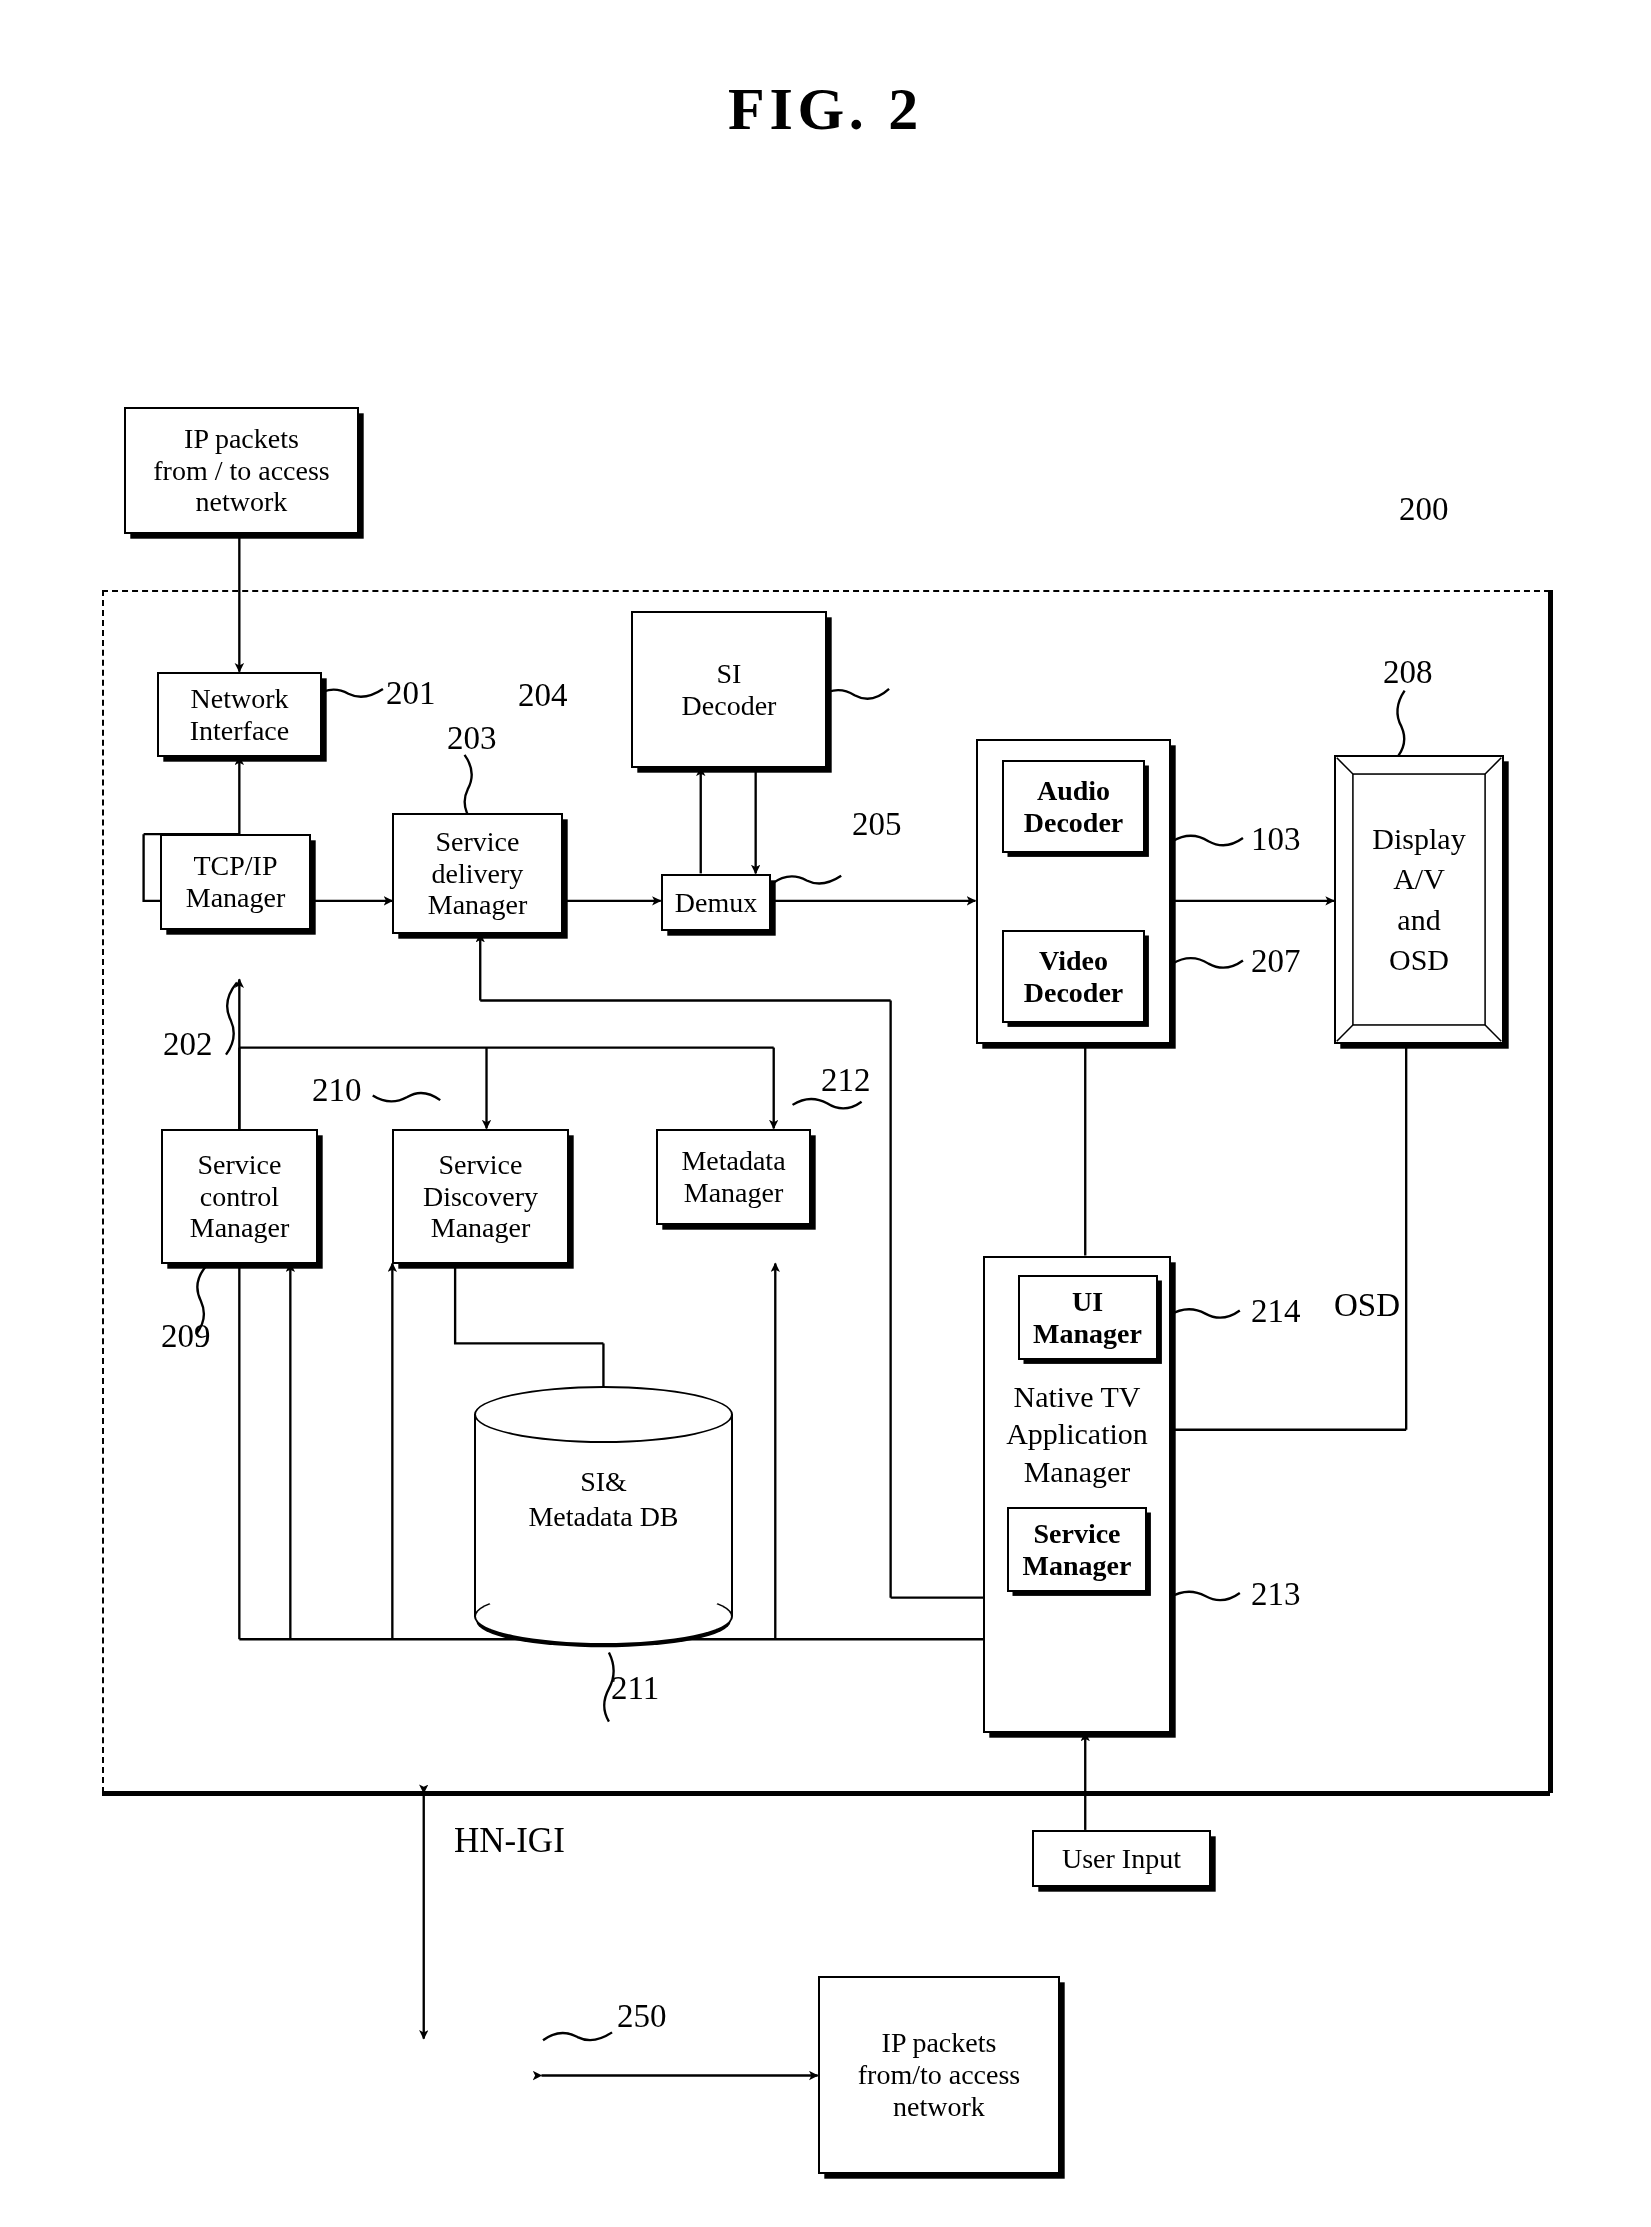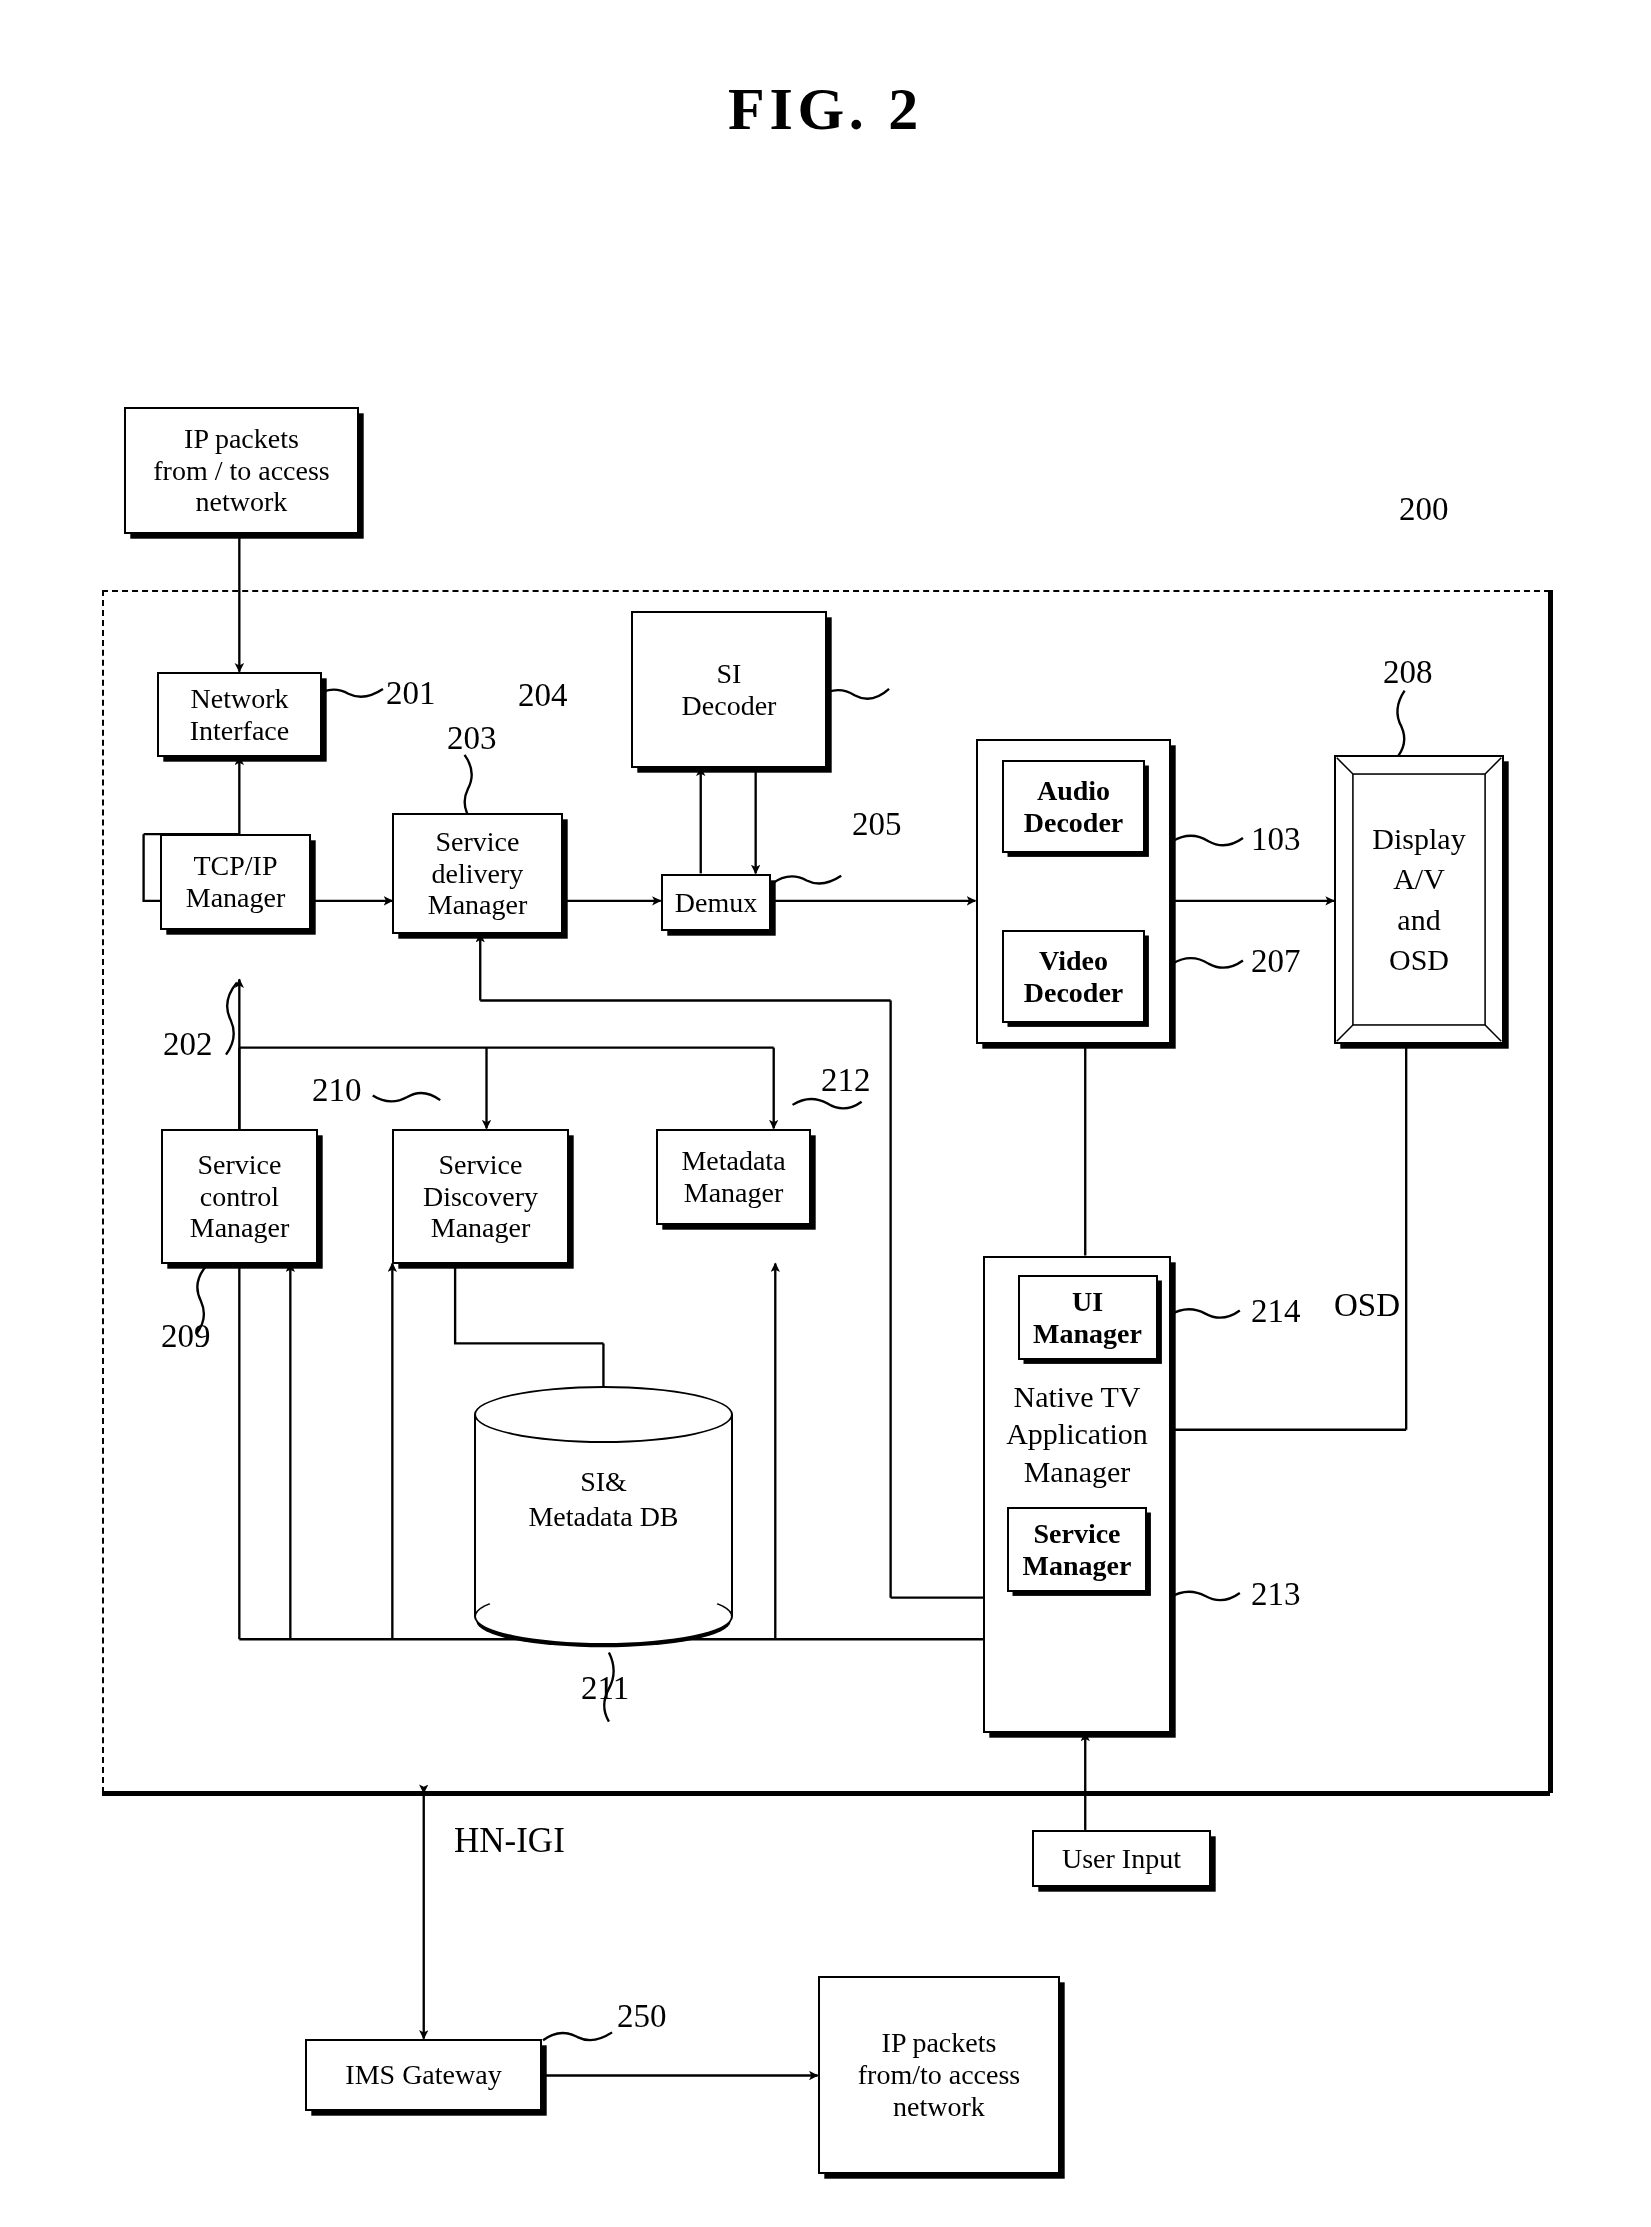--- a/index.html
+++ b/index.html
@@ -315,21 +315,21 @@
   </div>
   <div class="ref" style="left:821px; top:1064px;">212</div>
 
   <div id="db-cyl">
     <div class="cyl-body"></div>
     <div class="cyl-bottom"></div>
     <div class="cyl-top"></div>
     <div class="cyl-text" style="white-space:pre-line;">SI&amp;
 Metadata DB</div>
   </div>
-  <div class="ref" style="left:581px; top:1672px;">211</div>
+  <div class="ref" style="left:611px; top:1672px;">211</div>
 
   <div class="box" style="left:983px; top:1256px; width:188px; height:477px; justify-content:flex-start; padding-top:17.3px;">
     <div class="box nosh" style="position:relative; left:auto; top:auto; width:140px; height:85px; box-shadow:4.7px 4.7px 0 -0.8px #000;margin-left:21px;">
       <span style="white-space:pre-line;">UI
 Manager</span>
     </div>
     <div style="margin-top:17.3px; font-size:30px; line-height:1.25; white-space:pre-line;">Native TV
 Application
 Manager</div>
     <div class="box nosh" style="position:relative; left:auto; top:auto; margin-top:17.3px; width:140px; height:85px; box-shadow:4.7px 4.7px 0 -0.8px #000;">
@@ -341,23 +341,20 @@
   <div class="ref" style="left:1251px; top:1578px;">213</div>
 
   <div class="lbl" style="left:1334px; top:1287px; font-size:33px;">OSD</div>
 
   <div class="box" style="left:1032px; top:1830px; width:179px; height:57px;">
     <span>User Input</span>
   </div>
 
   <div class="lbl" style="left:454px; top:1821px; font-size:35px;">HN-IGI</div>
 
-  <div class="box" style="left:305px; top:2039px; width:237px; height:72px;">
-    <span>IMS Gateway</span>
-  </div>
   <div class="ref" style="left:617px; top:2000px;">250</div>
 
   <div class="box" style="left:818px; top:1976px; width:242px; height:198px;">
     <span style="white-space:pre-line;">IP packets
 from/to access
 network</span>
   </div>
 
   <div class="ref" style="left:1399px; top:493px;">200</div>
 

